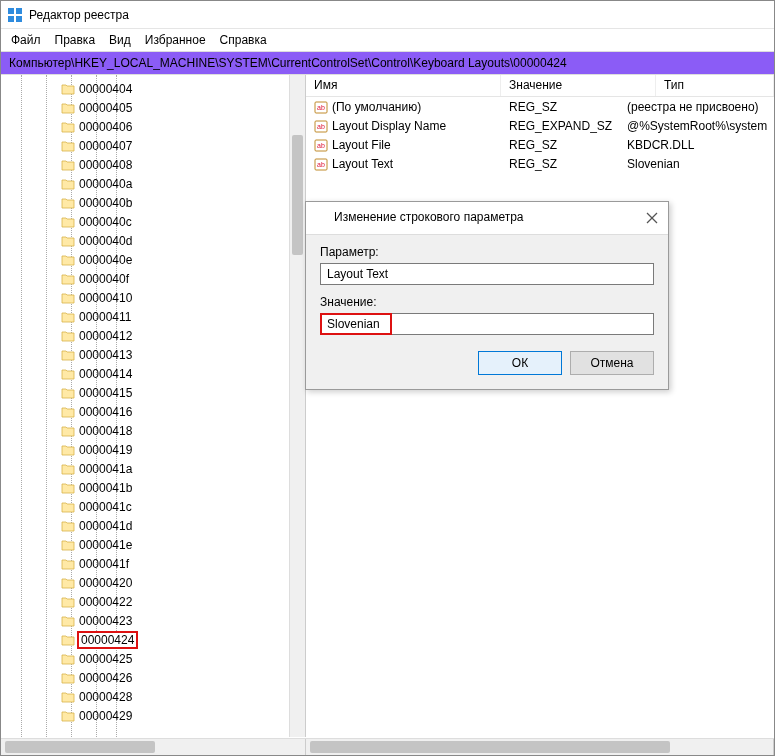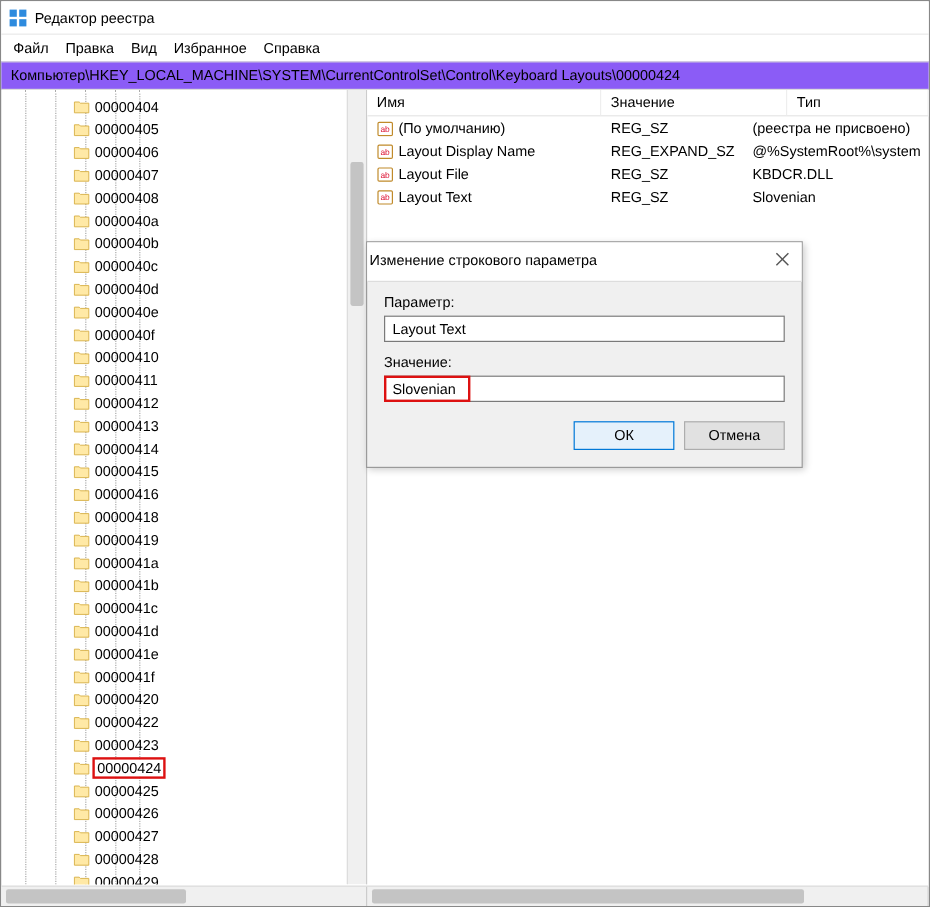--- a/index.html
+++ b/index.html
@@ -171,22 +171,22 @@
     top: 200px;
     width: 364px;
     background: #f0f0f0;
     border: 1px solid #9a9a9a;
     box-shadow: 2px 2px 6px rgba(0,0,0,.2);
     font-size: 12px;
   }
   .dialog-title {
     display:flex;
     justify-content:space-between;
-    align-items:flex-start;
-    padding: 8px 10px 10px 2px;
+    align-items:flex-end;
+    padding: 8px 10px 10px 28px;
     background:#fff;
     border-bottom: 1px solid #ddd;
   }
   .dialog-close { width:12px; height:12px; cursor:default; color:#555; }
   .dialog-body { padding: 10px 14px 14px 14px; }
   .dlg-label { margin-bottom:4px; }
   .dlg-field {
     width:100%;
     height:22px;
     background:#fff;
@@ -505,28 +505,20 @@
             </span>
             <span class="label">00000425</span>
           </div>
           <div class="tree-item">
             <span class="folder-icon">
               <svg viewBox="0 0 14 12">
                 <path d="M1 2h4l1 1h7v8H1z" fill="#ffe9a6" stroke="#d8b24a" stroke-width="0.8"></path>
               </svg>
             </span>
             <span class="label">00000426</span>
-          </div>
-          <div class="tree-item">
-            <span class="folder-icon">
-              <svg viewBox="0 0 14 12">
-                <path d="M1 2h4l1 1h7v8H1z" fill="#ffe9a6" stroke="#d8b24a" stroke-width="0.8"></path>
-              </svg>
-            </span>
-            <span class="label">00000427</span>
           </div>
           <div class="tree-item">
             <span class="folder-icon">
               <svg viewBox="0 0 14 12">
                 <path d="M1 2h4l1 1h7v8H1z" fill="#ffe9a6" stroke="#d8b24a" stroke-width="0.8"></path>
               </svg>
             </span>
             <span class="label">00000428</span>
           </div>
           <div class="tree-item">

